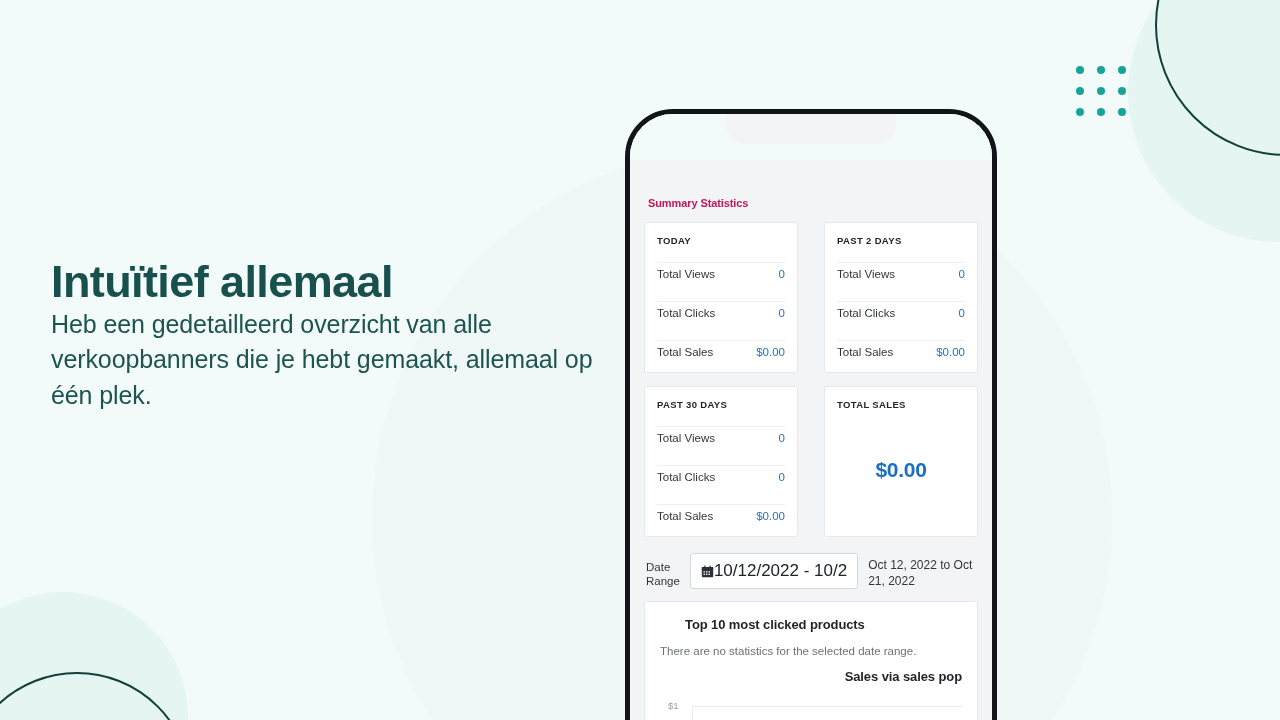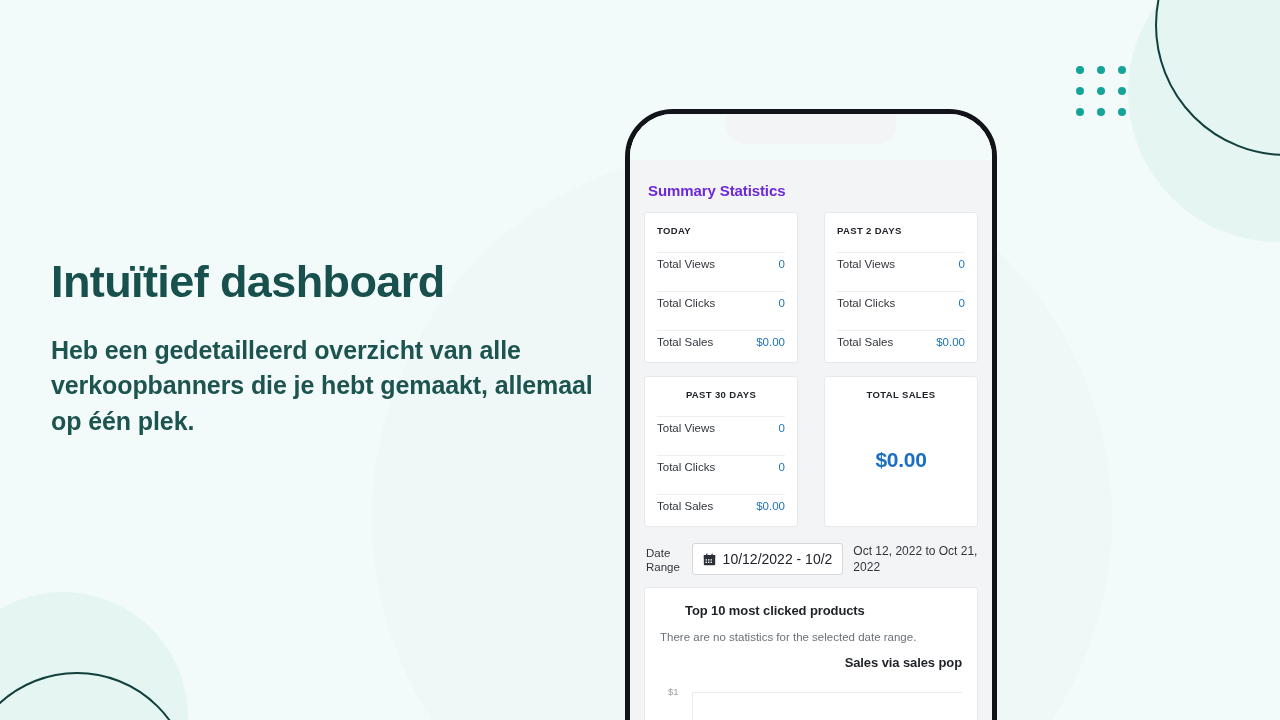--- a/index.html
+++ b/index.html
@@ -39,22 +39,22 @@
   }
   .dots-grid i { display:block; width:8px; height:8px; border-radius:50%; background:#16a39a; }
 
   
   .copy { position:absolute; left:51px; top:258px; width:560px; }
   .headline {
     font-size:45px; font-weight:bold; color:#17504c;
     letter-spacing:-0.6px; line-height:1.08;
   }
   .subcopy {
-    margin-top:26px; font-size:25px; color:#1d5450;
-    line-height:1.42; letter-spacing:-0.1px; font-weight:700;
+    font-size:25px; color:#1d5450;
+    line-height:1.42; letter-spacing:-0.1px; font-weight:400;
   }
 
   
   .phone {
     position:absolute; left:625px; top:109px;
     width:372px; height:700px;
     border:5px solid #111418;
     border-radius:48px;
     background:#f3f4f6;
     overflow:hidden;
@@ -66,22 +66,22 @@
   }
   .notch {
     position:absolute; top:0; left:50%; transform:translateX(-50%);
     width:170px; height:30px; background:#f3f4f6;
     border-bottom-left-radius:20px; border-bottom-right-radius:20px;
   }
 
   .screen-body { position:absolute; top:46px; left:0; right:0; bottom:0; padding:0 14px; }
 
   .screen-title {
-    font-size:15px; font-weight:bold; color:#6d28d9;
-    margin:22px 0 13px 4px; letter-spacing:-0.1px;
+    font-size:11px; font-weight:bold; color:#be185d;
+    margin:37px 0 13px 4px; letter-spacing:-0.1px;
   }
 
   .stat-grid { display:grid; grid-template-columns:1fr 1fr; gap:26px; }
 
   .card {
     background:#fff; border:1px solid #e6e8eb; border-radius:3px;
     padding:12px 12px 9px 12px;
   }
   .card-label {
     font-size:9.5px; font-weight:bold; color:#20242a;
@@ -99,23 +99,23 @@
   .total-card { display:flex; flex-direction:column; }
   .total-big {
     flex:1; display:flex; align-items:center; justify-content:center;
     font-size:21px; font-weight:bold; color:#1a6fc4; letter-spacing:-0.3px;
     padding-bottom:6px;
   }
 
   .date-row { display:flex; align-items:flex-end; gap:10px; margin:16px 0 12px 2px; }
   .date-label { font-size:11.5px; color:#31363c; line-height:1.28; width:44px; }
   .date-input {
-    display:flex; align-items:center; gap:7px;
+    display:flex; align-items:center; 
     background:#fff; border:1px solid #d4d7dc; border-radius:3px;
-    padding:7px 10px; font-size:14px; color:#20242a; white-space:nowrap;
+    padding:7px 10px; font-size:17px; color:#20242a; white-space:nowrap;
   }
   .cal-icon { width:13px; height:13px; display:block; }
   .date-note { font-size:12px; color:#31363c; line-height:1.28; }
 
   .wide-card {
     background:#fff; border:1px solid #e6e8eb; border-radius:3px;
     padding:15px 15px 0 15px; height:220px; overflow:hidden;
   }
   .wide-title { font-size:13px; font-weight:bold; color:#1f2328; letter-spacing:-0.1px;margin-left:25px; }
   .wide-empty { font-size:11.5px; color:#6b7178; margin:13px 0 12px 0; }
@@ -148,21 +148,21 @@
       <i></i>
       <i></i>
       <i></i>
       <i></i>
       <i></i>
       <i></i>
       <i></i>
   </div>
 
   <div class="copy">
-    <div class="headline">Intuïtief dashboard</div>
+    <div class="headline">Intuïtief allemaal</div>
     <div class="subcopy">Heb een gedetailleerd overzicht van alle verkoopbanners die je hebt gemaakt, allemaal op één plek.</div>
   </div>
 
   <div class="phone">
     <div class="screen">
 
       <div class="notch-bar">
         <div class="notch"></div>
       </div>
 
@@ -199,21 +199,21 @@
               <span class="stat-val">0</span>
             </div>
             <div class="stat-row">
               <span>Total Sales</span>
               <span class="stat-val">$0.00</span>
             </div>
           </div>
 
         </div>
 
-        <div class="stat-grid" style="margin-top:13px;text-align:center;">
+        <div class="stat-grid" style="margin-top:13px;">
 
           <div class="card">
             <div class="card-label">PAST 30 DAYS</div>
             <div class="stat-row">
               <span>Total Views</span>
               <span class="stat-val">0</span>
             </div>
             <div class="stat-row">
               <span>Total Clicks</span>
               <span class="stat-val">0</span>

